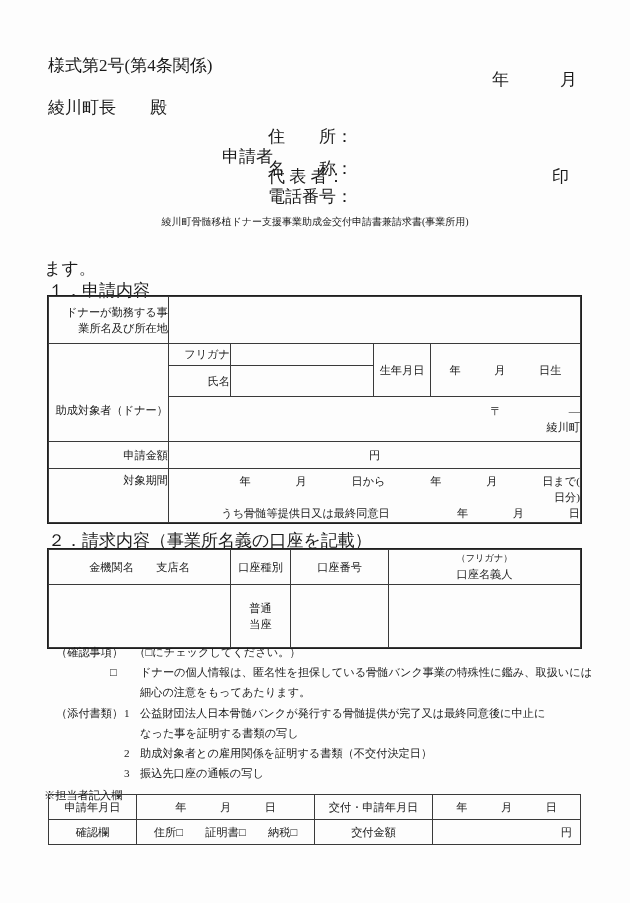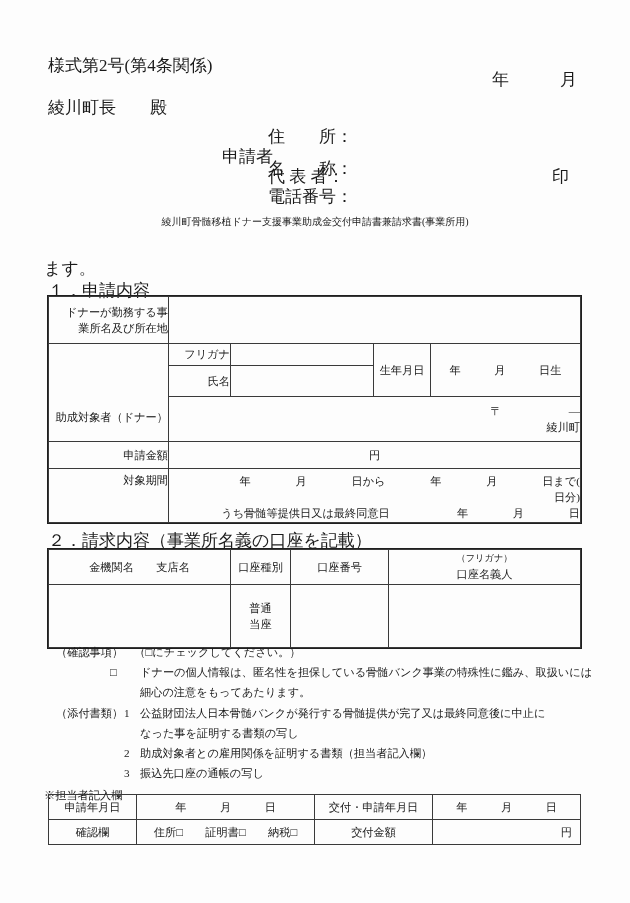--- a/index.html
+++ b/index.html
@@ -152,21 +152,21 @@
         <td class="cellpad two-line" style="height:46px">
           <div>ドナーが勤務する事</div>
           <div>業所名及び所在地</div>
         </td>
         <td colspan="4" class="cellpad">
           <span></span>
         </td>
       </tr>
 
       <tr>
-        <td rowspan="3" class="cellpad" style="vertical-align:bottom;padding-bottom:16px">
+        <td rowspan="3" class="cellpad" style="vertical-align:bottom;padding-bottom:23px">
           <span>助成対象者（ドナー）</span>
         </td>
         <td class="cellpad" style="height:21px">
           <span>フリガナ</span>
         </td>
         <td class="cellpad">
           <span></span>
         </td>
         <td rowspan="2" class="cell-center">
           <span>生年月日</span>
@@ -263,21 +263,21 @@
     <div class="note-line" id="note-check-txt1">ドナーの個人情報は、匿名性を担保している骨髄バンク事業の特殊性に鑑み、取扱いには</div>
     <div class="note-line" id="note-check-txt2">細心の注意をもってあたります。</div>
 
     <div class="note-line" id="note-tenpu-head">（添付書類）</div>
 
     <div class="note-line" id="note-tenpu-num1">1</div>
     <div class="note-line" id="note-tenpu-t1a">公益財団法人日本骨髄バンクが発行する骨髄提供が完了又は最終同意後に中止に</div>
     <div class="note-line" id="note-tenpu-t1b">なった事を証明する書類の写し</div>
 
     <div class="note-line" id="note-tenpu-num2">2</div>
-    <div class="note-line" id="note-tenpu-t2">助成対象者との雇用関係を証明する書類（担当者記入欄）</div>
+    <div class="note-line" id="note-tenpu-t2">助成対象者との雇用関係を証明する書類（不交付決定日）</div>
 
     <div class="note-line" id="note-tenpu-num3">3</div>
     <div class="note-line" id="note-tenpu-t3">振込先口座の通帳の写し</div>
 
     <div class="note-line" id="staff-heading">※担当者記入欄</div>
   </div>
 
   <table class="grid" id="table-staff">
     <colgroup>
       <col style="width:88px">

